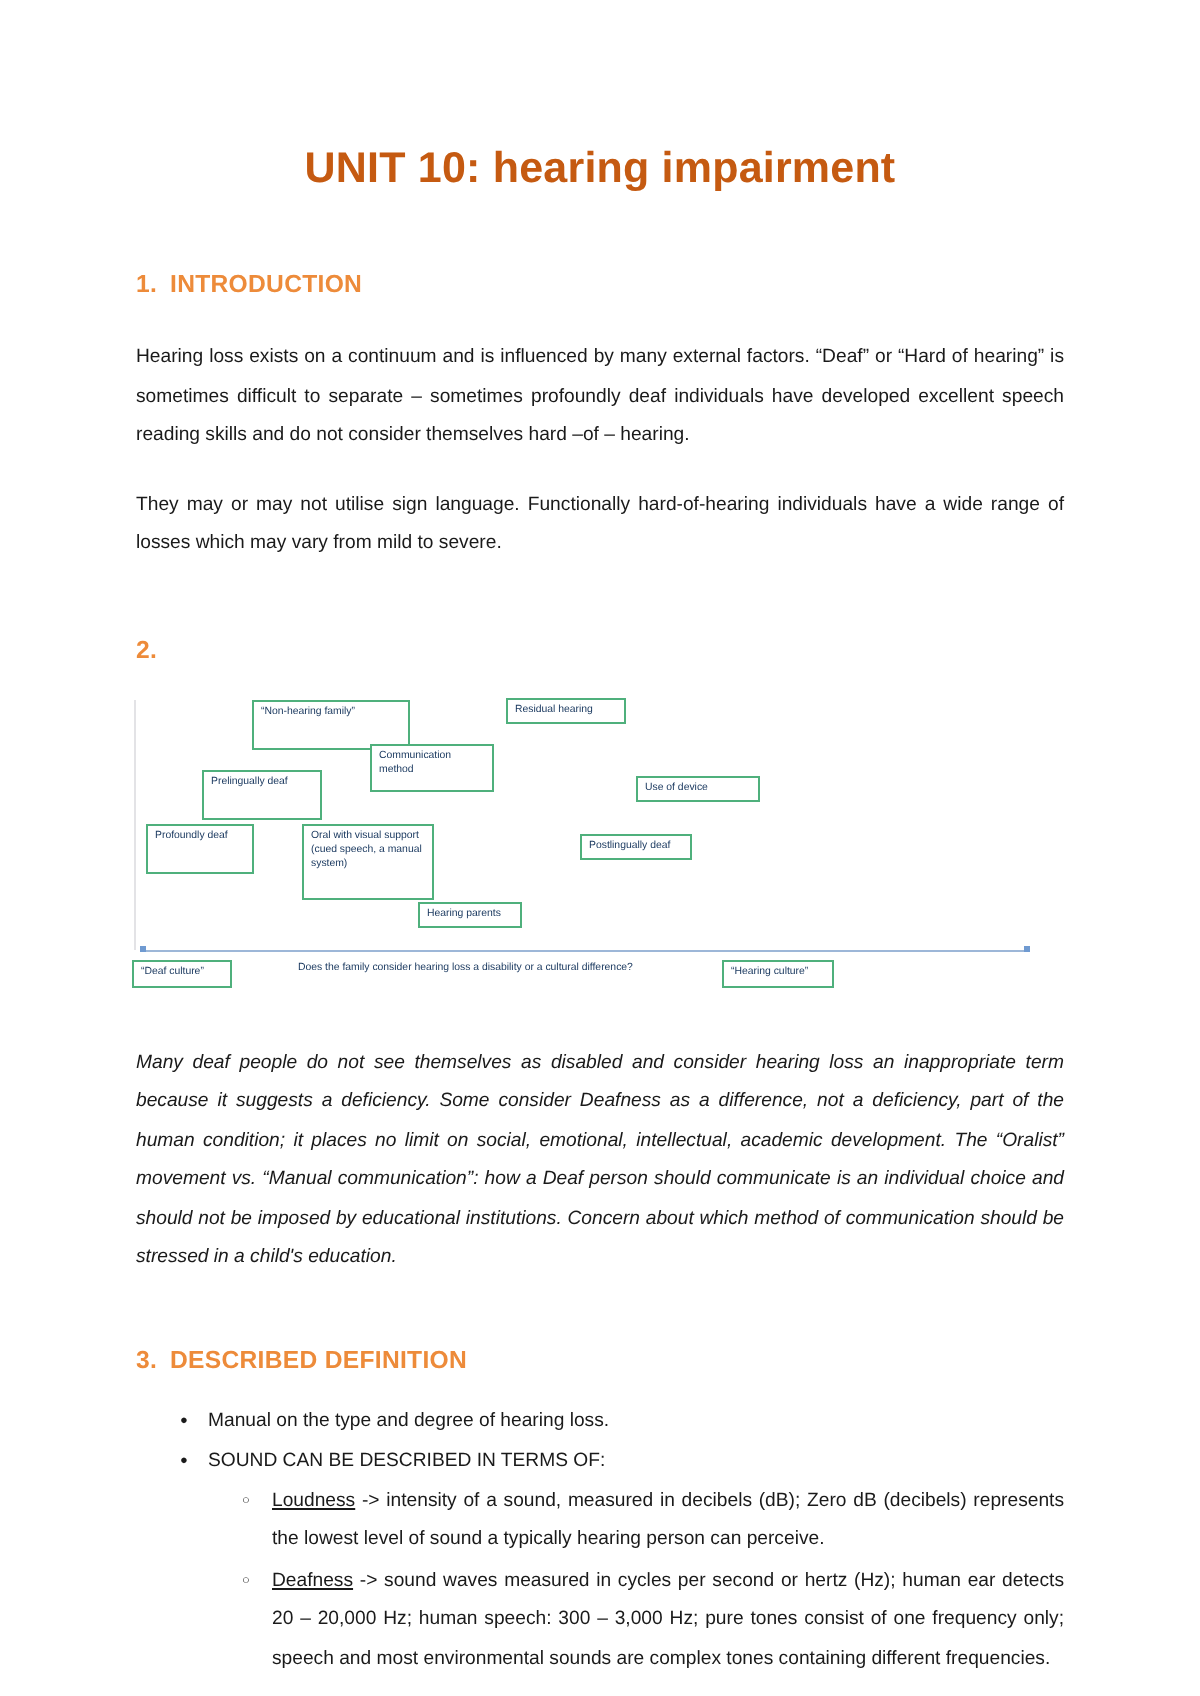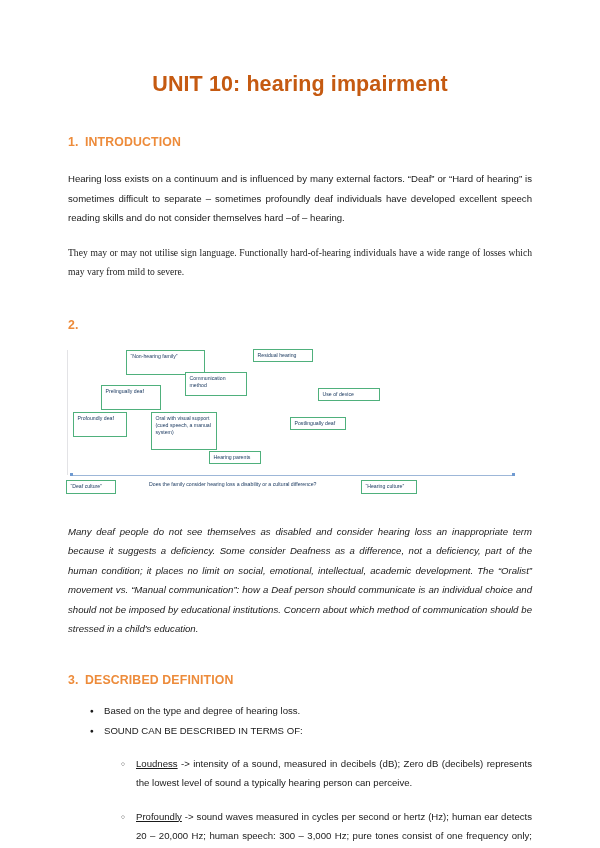--- a/index.html
+++ b/index.html
@@ -53,21 +53,21 @@
 
   
   p.body {
     margin: 0;
     font-size: 9.6px;
     line-height: 19.5px;
     text-align: justify;
     color: #1a1a1a;
   }
   #para-1 { margin-top: 20px; }
-  #para-2 { margin-top: 15px; font-family: Liberation Serif, serif; }
+  #para-2 { margin-top: 15px; }
   #para-3 { margin-top: 22px; font-style: italic; }
 
   
   .diagram {
     position: relative;
     margin-top: 16px;
     margin-left: -6px;
     width: 470px;
     height: 152px;
   }
@@ -140,21 +140,21 @@
   ul.lvl2 {
     margin: 0;
     padding-left: 32px;
     list-style: none;
   }
   ul.lvl2 > li {
     position: relative;
     font-size: 9.6px;
     line-height: 19.5px;
     text-align: justify;
-    margin-top: 14px;
+    margin-top: 1px;
   }
   ul.lvl2 > li::before {
     content: "\25CB";
     position: absolute;
     left: -15px;
     top: 0;
     font-size: 6.5px;
     line-height: 19.5px;
     color: #1a1a1a;
   }
@@ -213,28 +213,28 @@
 
   <p class="body" id="para-3">Many deaf people do not see themselves as disabled and consider hearing loss an inappropriate term because it suggests a deficiency. Some consider Deafness as a difference, not a deficiency, part of the human condition; it places no limit on social, emotional, intellectual, academic development. The “Oralist” movement vs. “Manual communication”: how a Deaf person should communicate is an individual choice and should not be imposed by educational institutions. Concern about which method of communication should be stressed in a child's education.</p>
 
   <div class="section-heading" id="sec-3">
     <span class="num">3.</span>
     <span>DESCRIBED DEFINITION</span>
   </div>
 
   <ul class="lvl1">
     <li>
-      <span>Based on the type and degree of hearing loss.</span>
+      <span>Manual on the type and degree of hearing loss.</span>
     </li>
     <li>
       <span class="bold">SOUND CAN BE DESCRIBED IN TERMS OF:</span>
       <ul class="lvl2">
         <li>
           <span class="uline">Loudness</span><span> -&gt; intensity of a sound, measured in decibels (dB); Zero dB (decibels) represents the lowest level of sound a typically hearing person can perceive.</span>
         </li>
         <li>
-          <span class="uline">Profoundly</span><span> -&gt; sound waves measured in cycles per second or hertz (Hz); human ear detects 20 – 20,000 Hz; human speech: 300 – 3,000 Hz; pure tones consist of one frequency only; speech and most environmental sounds are complex tones containing different frequencies.</span>
+          <span class="uline">Deafness</span><span> -&gt; sound waves measured in cycles per second or hertz (Hz); human ear detects 20 – 20,000 Hz; human speech: 300 – 3,000 Hz; pure tones consist of one frequency only; speech and most environmental sounds are complex tones containing different frequencies.</span>
         </li>
       </ul>
     </li>
   </ul>
 
 </div>
 
 </body></html>

